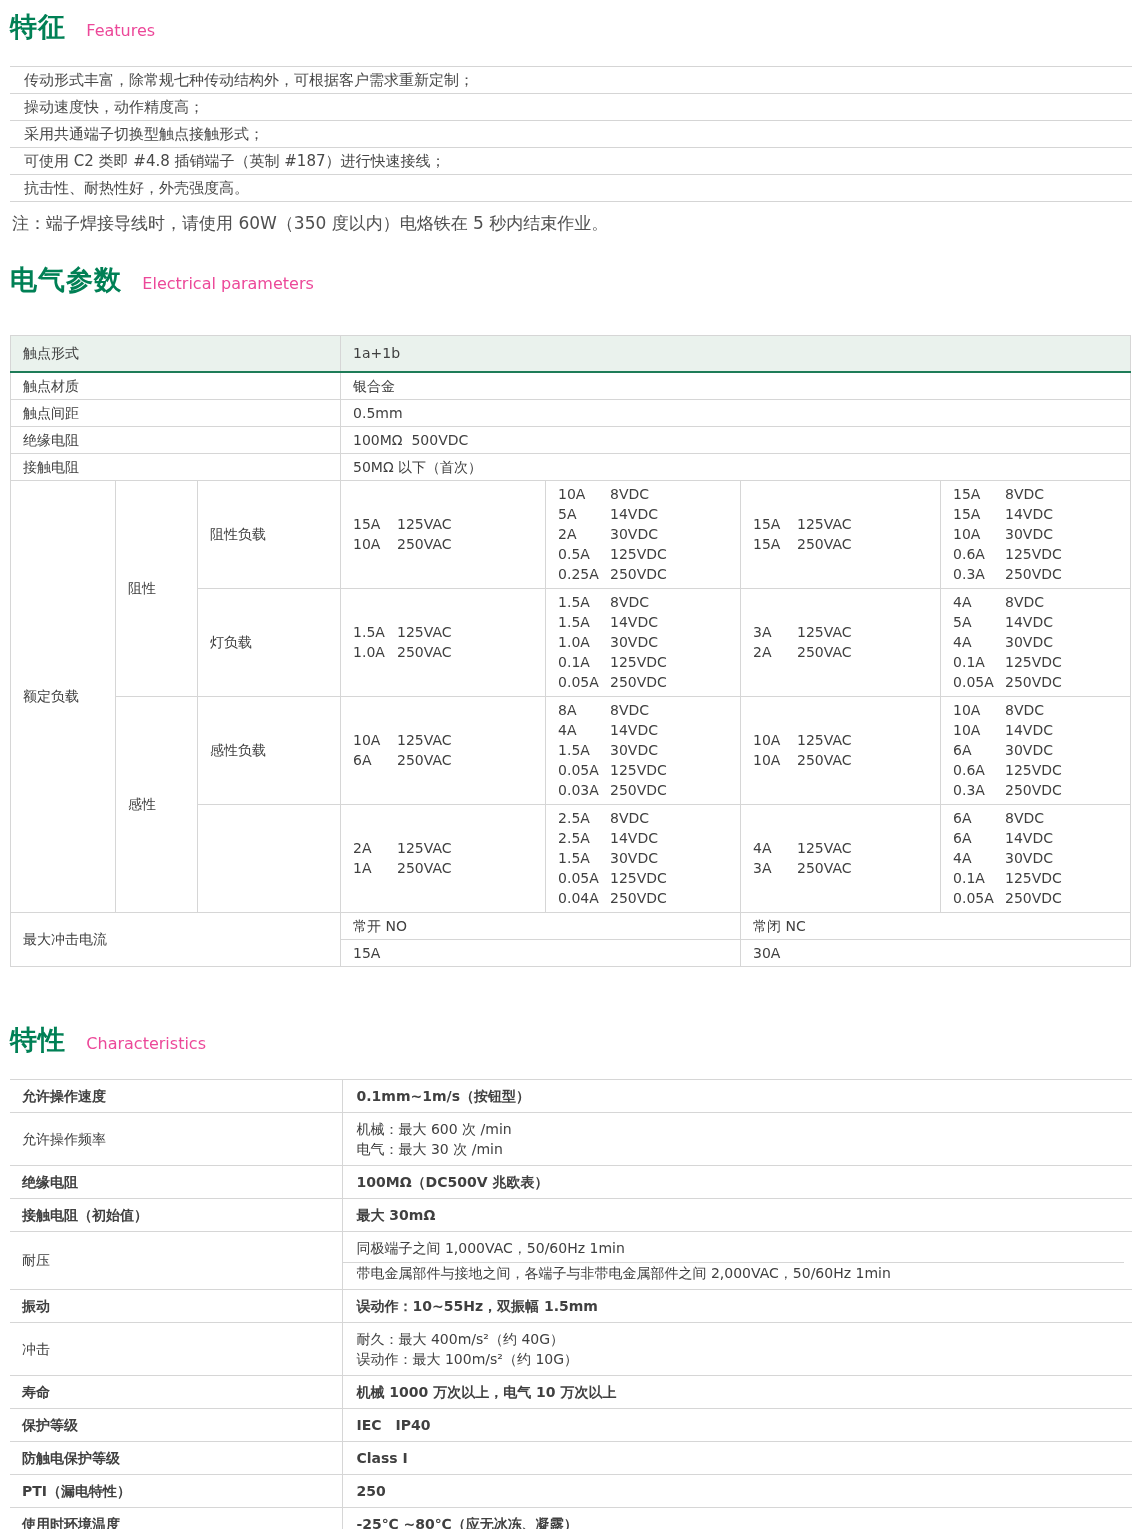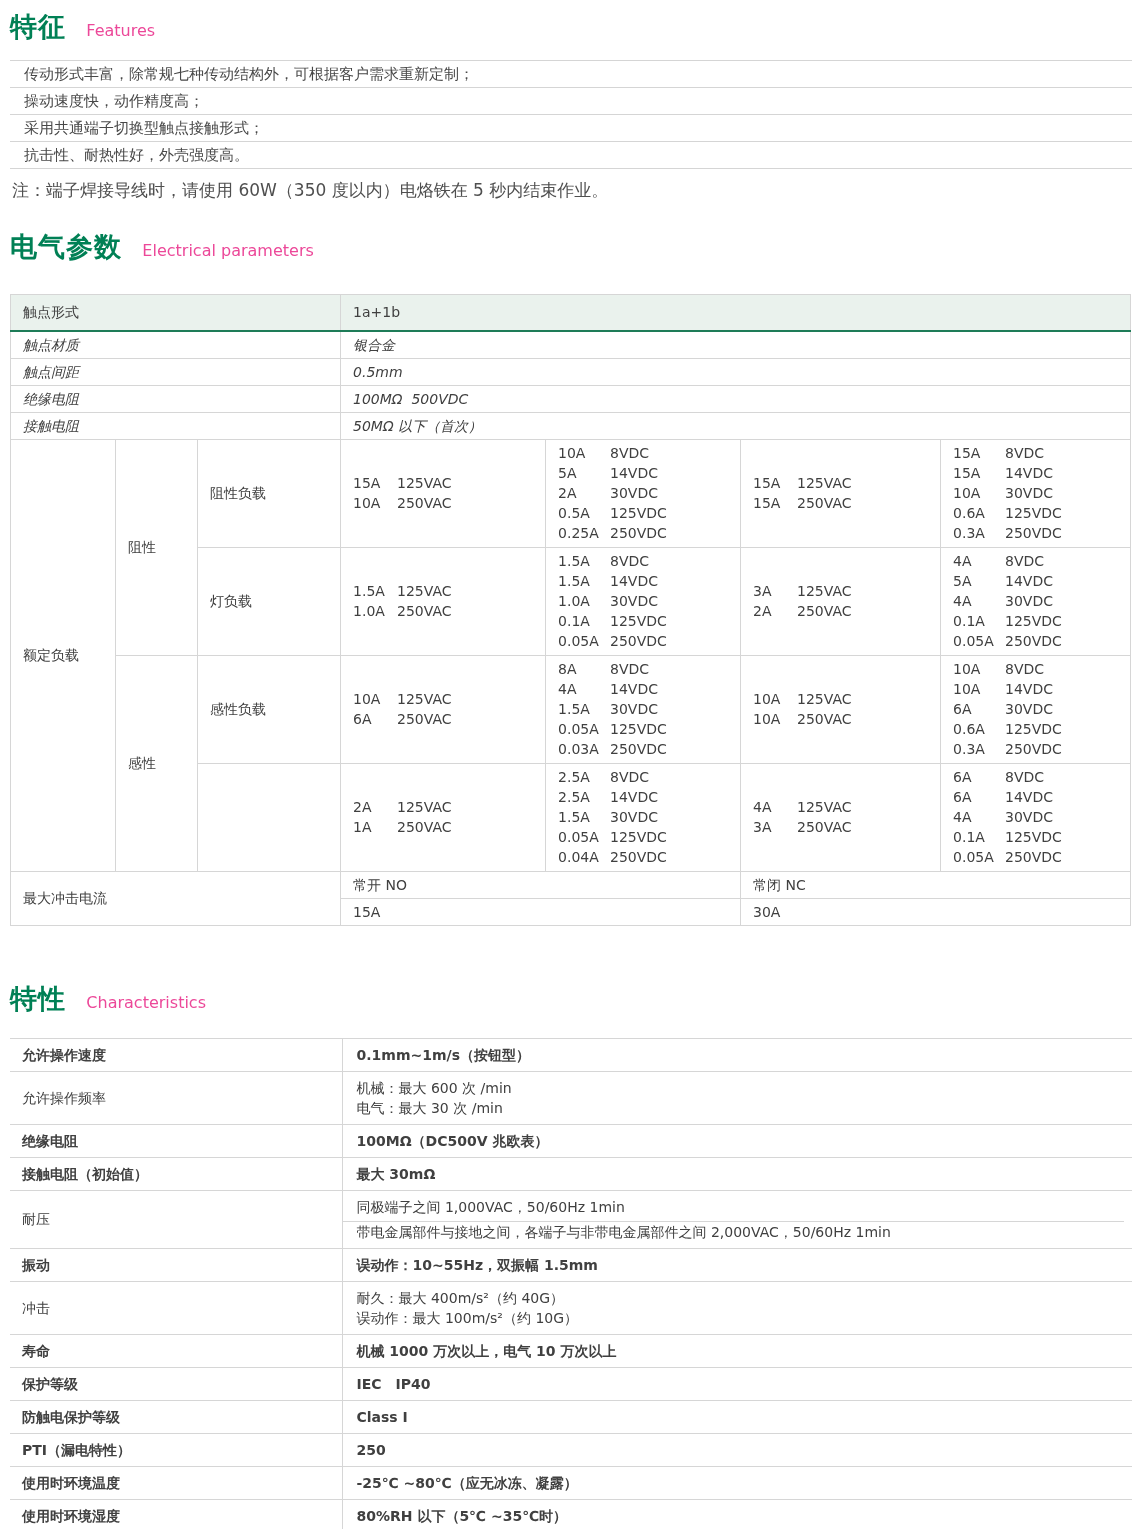--- a/index.html
+++ b/index.html
@@ -10,44 +10,44 @@
     width:1140px;
   }
   .page { width:1140px; min-height:1529px; padding:8px 10px 10px 10px; background:#fff; }
 
   
   .sec-title { margin:0; line-height:38px; white-space:nowrap; }
   .sec-title .zh { font-size:27px; font-weight:bold; color:#008055; letter-spacing:1px; }
   .sec-title .en { font-size:16px; color:#ec4899; margin-left:12px; font-weight:normal; }
 
   
-  .features-table { width:1122px; border-collapse:collapse; margin-top:10px; }
+  .features-table { width:1122px; border-collapse:collapse; margin-top:16px; }
   .features-table td {
     border-top:1px solid #d5d5d5;
     font-size:15px; color:#484848;
     padding:3px 6px 3px 14px; height:26px; line-height:20px;
   }
   .features-table { border-bottom:1px solid #d5d5d5; }
   .note { font-size:17px; color:#4f4f4f; margin:10px 0 0 2px; }
 
   
   .section-elec { margin-top:26px; }
-  .elec-table { width:912px; border-collapse:collapse; margin-top:24px; table-layout:fixed; }
+  .elec-table { width:912px; border-collapse:collapse; margin-top:32px; table-layout:fixed; }
   .elec-table td {
     border:1px solid #d6d6d6;
     font-size:14px; color:#404040;
     padding:3px 8px 3px 12px; vertical-align:middle; line-height:20px;
     overflow:hidden;
   }
   .elec-table .head-row td {
     background:#eaf2ed;
     border-bottom:2px solid #1e7c58;
     height:36px; padding-top:7px; padding-bottom:7px;
   }
-  .elec-table .simple-row td { height:27px;font-style:italic; }
+  .elec-table .simple-row td { height:27px; }
   .elec-table .rated-row td { height:108px; }
   .elec-table .inrush-row td { height:25px; }
   .pair { display:flex; }
   .cell-ac .amp { width:44px; flex:none; }
   .cell-dc .amp { width:52px; flex:none; }
   .cell-dc, .cell-ac { padding-left:14px; }
 
   
   .section-char { margin-top:54px; }
   .char-table { width:1122px; border-collapse:collapse; margin-top:16px; table-layout:fixed; }
@@ -79,20 +79,23 @@
         <tr>
             <td class="bindtext">传动形式丰富，除常规七种传动结构外，可根据客户需求重新定制；</td>
           </tr>
         <tr>
             <td class="bindtext">操动速度快，动作精度高；</td>
           </tr>
         <tr>
             <td class="bindtext">采用共通端子切换型触点接触形式；</td>
           </tr>
         <tr>
+            <td class="bindtext">可使用 C2 类即 #4.8 插销端子（英制 #187）进行快速接线；</td>
+          </tr>
+        <tr>
             <td class="bindtext">抗击性、耐热性好，外壳强度高。</td>
           </tr>
       </tbody>
     </table>
     <p class="note bindtext">注：端子焊接导线时，请使用 60W（350 度以内）电烙铁在 5 秒内结束作业。</p>
   </section>
 
   <section class="section-elec">
     <h2 class="sec-title">
       <span class="zh">电气参数</span>

